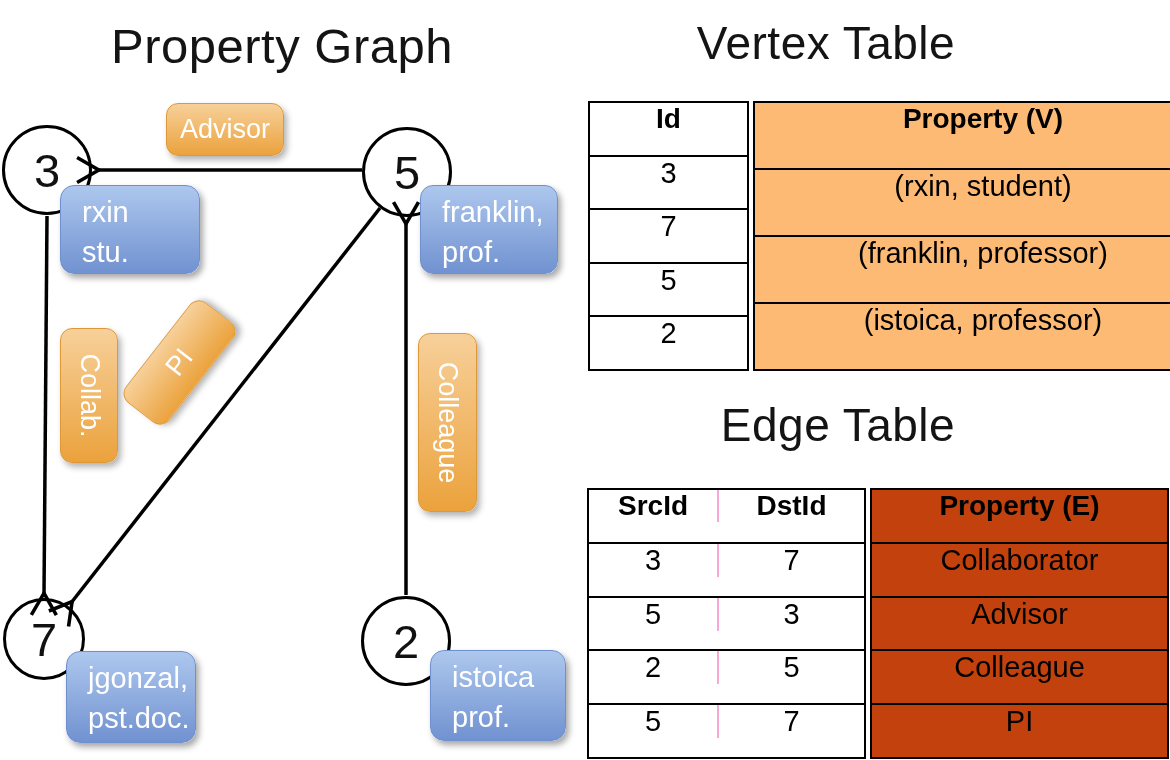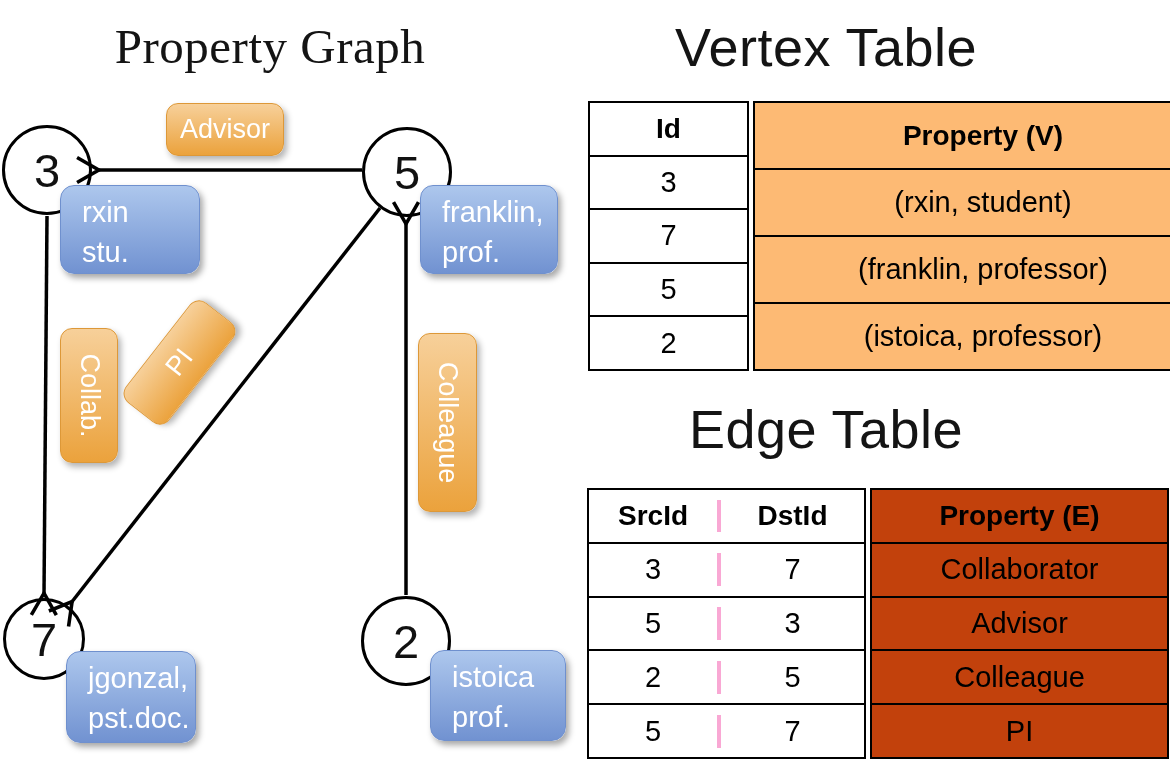--- a/index.html
+++ b/index.html
@@ -3,23 +3,23 @@
 <meta charset="utf-8">
 <style>
   * { box-sizing: border-box; margin: 0; padding: 0; }
   html, body { width: 1170px; height: 760px; background: #ffffff;
                font-family: "Liberation Sans", sans-serif; }
   #canvas { position: relative; width: 1170px; height: 760px; overflow: hidden; background: #fff; }
 
   
   .big-title { position: absolute; color: #141414; font-weight: normal;
                text-align: center; letter-spacing: 0.5px; }
-  #graph-title  { left: 4px;   top: 18px;  width: 532px; font-size: 49px; font-family: Liberation Serif, serif; }
-  #vertex-title { left: 560px; top: 16px;  width: 532px; font-size: 54px; }
-  #edge-title   { left: 560px; top: 398px; width: 532px; font-size: 54px; }
+  #graph-title  { left: 16px;   top: 18px;  width: 532px; font-size: 49px; }
+  #vertex-title { left: 560px; top: 16px;  width: 532px; font-size: 46px; }
+  #edge-title   { left: 572px; top: 398px; width: 532px; font-size: 46px; }
 
   
   .node { position: absolute; background: #fff; border: 3.5px solid #000; border-radius: 50%;
           display: flex; align-items: center; justify-content: center;
           font-size: 47px; color: #111; z-index: 1; }
   #node-3 { left: 2px;   top: 125px; width: 90px; height: 90px; }
   #node-5 { left: 362px; top: 127px; width: 90px; height: 90px; }
   #node-7 { left: 3px;   top: 598px; width: 82px; height: 82px; }
   #node-2 { left: 361px; top: 596px; width: 90px; height: 90px; }
 
@@ -46,28 +46,28 @@
               box-shadow: 3px 4px 6px rgba(0,0,0,0.35);
               color: #fff; font-size: 29px; line-height: 40px; padding: 6px 0 0 21px; }
   #prop-rxin     { left: 60px;  top: 185px; width: 140px; height: 89px; }
   #prop-franklin { left: 420px; top: 185px; width: 138px; height: 89px; border-radius: 13px; }
   #prop-jgonzal  { left: 58px;  top: 651px; width: 130px; height: 92px; margin-left: 8px; }
   #prop-istoica  { left: 422px; top: 650px; width: 136px; height: 91px; margin-left: 8px; }
 
   
   .ttable { position: absolute; display: flex; flex-direction: column;
             border: 2.5px solid #000; background: #fff; }
-  .trow { flex: 1; display: flex; align-items: center; justify-content: center;
+  .trow { flex: 1; display: flex; align-items: flex-start; justify-content: center;
           border-top: 2px solid #000; font-size: 29px; color: #000; }
   .trow:first-child { border-top: none; }
   .trow.header { font-weight: bold; font-size: 28px; }
   .tcell { display: flex; align-items: center; justify-content: center; }
   .tcell.full { width: 100%; }
   .tcell.src { width: 128px; }
-  .tcell.dst { flex: 1; border-left: 4px solid #f9a8d4; }
+  .tcell.dst { flex: 1; border-left: 2px solid #f9a8d4; }
 
   #vertex-id-table   { left: 588px; top: 101px; width: 161px; height: 270px; }
   #vertex-prop-table { left: 753px; top: 101px; width: 460px; height: 270px; background: #fdba74; }
   #edge-id-table     { left: 587px; top: 488px; width: 279px; height: 271px; }
   #edge-prop-table   { left: 870px; top: 488px; width: 299px; height: 271px; background: #c2410c; }
 </style>
 </head>
 <body>
 
 <div id="canvas">

